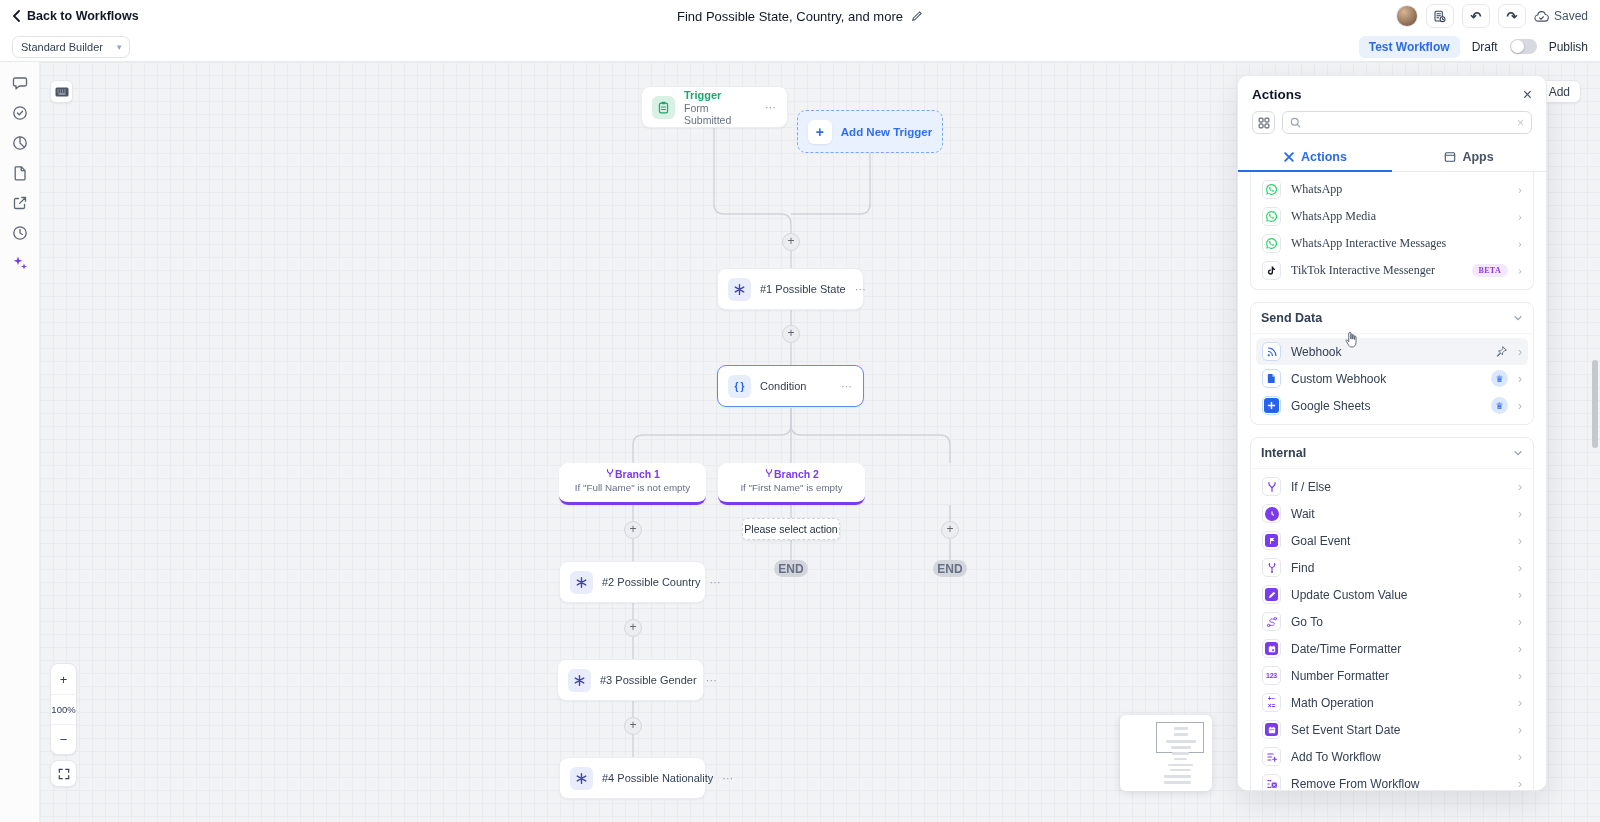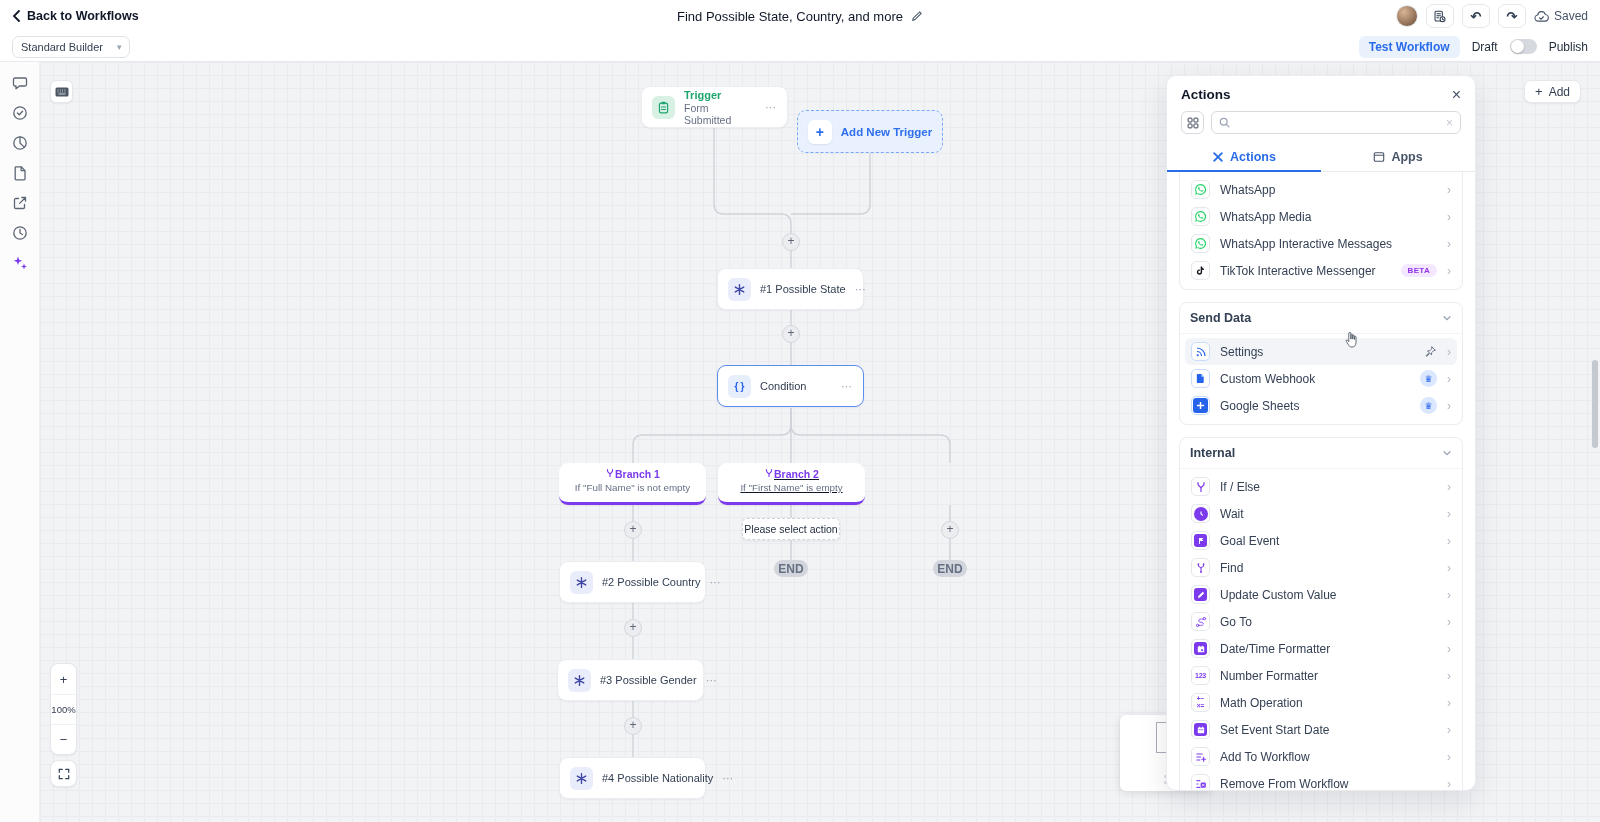--- a/index.html
+++ b/index.html
@@ -81,36 +81,36 @@
   .zoom-box .zcell { height:30px; display:flex; align-items:center; justify-content:center; font-size:13px; color:#344054; cursor:pointer; border-top:1px solid #f0f1f3; }
   .zoom-box .zcell:first-child { border-top:none; }
   .zoom-box .zlevel { font-size:9.5px; color:#344054; cursor:default; }
   .fs-btn { position:absolute; left:10px; top:698px; width:27px; height:27px; background:#fff; border:1px solid #e5e7eb; border-radius:8px; box-shadow:0 1px 2px rgba(16,24,40,.06); display:flex; align-items:center; justify-content:center; cursor:pointer; }
 
   .minimap { position:absolute; left:1080px; top:653px; width:92px; height:76px; background:#fff; border-radius:6px; box-shadow:0 2px 8px rgba(16,24,40,.12); }
   .mm-view { position:absolute; left:36px; top:7px; width:48px; height:31px; border:1px solid #a9afb9; }
   .mm-bar { position:absolute; background:#dcdfe4; border-radius:1px; }
 
   
-  .panel { position:absolute; left:1166px; top:75px; width:310px; height:716px; background:#fff; border:1px solid #e9ebef; border-radius:10px; box-shadow:0 10px 30px rgba(16,24,40,.10); z-index:40; overflow:hidden; }
+  .panel { position:absolute; left:1237px; top:75px; width:310px; height:716px; background:#fff; border:1px solid #e9ebef; border-radius:10px; box-shadow:0 10px 30px rgba(16,24,40,.10); z-index:40; overflow:hidden; }
   .p-head { display:flex; align-items:center; justify-content:space-between; padding:11px 14px 6px; }
   .p-title { font-size:13.5px; font-weight:700; color:#101828; }
   .p-close { font-size:16px; color:#475467; cursor:pointer; line-height:14px; }
   .p-search { display:flex; align-items:center; gap:7px; padding:3px 14px 8px; }
   .grid-btn { width:23px; height:23px; border:1px solid #d7dbe0; border-radius:6px; display:flex; align-items:center; justify-content:center; cursor:pointer; background:#fff; flex:none; }
   .search-box { flex:1; height:23px; border:1px solid #d7dbe0; border-radius:6px; display:flex; align-items:center; padding:0 7px; gap:6px; }
   .search-box input { border:none; outline:none; flex:1; font-size:11px; font-family:inherit; color:#344054; background:transparent; }
   .search-clear { color:#c3c8cf; font-size:12px; cursor:pointer; }
   .p-tabs { display:flex; border-bottom:1px solid #e8eaee; }
   .p-tab { flex:1; display:flex; align-items:center; justify-content:center; gap:6px; font-size:12.5px; font-weight:600; color:#475467; padding:8px 0 7px; cursor:pointer; position:relative; }
   .p-tab.active { color:#2a6ce8; }
   .p-tab.active::after { content:""; position:absolute; left:0; right:0; bottom:-1px; height:2.5px; background:#2a6ce8; }
   .p-scroll { padding:0 12px 12px; }
   .sec { border:1px solid #eaecf0; border-radius:8px; margin-top:12px; background:#fff; }
-  .sec.cut-top { border-top:none; border-radius:0 0 8px 8px; margin-top:0; }
+  .sec.cut-top { border-top:none; border-radius:0 0 8px 8px; margin-top:0;font-family:Liberation Serif, serif; }
   .sec-head { display:flex; align-items:center; justify-content:space-between; padding:8px 10px; font-size:12.5px; font-weight:700; color:#344054; border-bottom:1px solid #f2f4f7; }
   .sec-head .chev-d { color:#98a2b3; }
   .sec-items { padding:4px 5px 5px; }
   .row { display:flex; align-items:center; gap:10px; height:27px; padding:0 6px; border-radius:6px; cursor:pointer; }
   .row.hovered { background:#f2f4f7; }
   .row .rlabel { font-size:12px; color:#344054; flex:1; white-space:nowrap; overflow:hidden; }
   .row .rchev { color:#b3b9c2; font-size:12px; }
   .ibox { width:19px; height:19px; border:1px solid #e4e7ec; border-radius:5px; background:#fff; display:flex; align-items:center; justify-content:center; flex:none; }
   .ibox.blue { border-color:#c9dcfc; }
   .gsq { width:13px; height:13px; border-radius:3px; background:#7c3aed; color:#fff; display:flex; align-items:center; justify-content:center; font-size:7px; }
@@ -287,21 +287,21 @@
 
   <div class="branch" style="left:519px; top:401px;">
     <div class="bt">
         <svg width="10" height="10" viewBox="0 0 16 16" fill="none" stroke="#7c3aed" stroke-width="1.8" stroke-linecap="round">
           <path d="M4 2.5v2c0 3 4 3 4 6v3M12 2.5v2c0 3-4 3-4 6"></path>
         </svg>
         <span>Branch 1</span>
       </div>
     <div class="bs">If "Full Name" is not empty</div>
   </div>
-  <div class="branch" style="left:678px; top:401px;text-decoration:underline;">
+  <div class="branch" style="left:678px; top:401px;">
     <div class="bt">
         <svg width="10" height="10" viewBox="0 0 16 16" fill="none" stroke="#7c3aed" stroke-width="1.8" stroke-linecap="round">
           <path d="M4 2.5v2c0 3 4 3 4 6v3M12 2.5v2c0 3-4 3-4 6"></path>
         </svg>
         <span>Branch 2</span>
       </div>
     <div class="bs">If "First Name" is empty</div>
   </div>
 
   <div class="sel-tip">Please select action</div>
@@ -464,21 +464,21 @@
           </svg>
       </div>
       <div class="sec-items">
         <div class="row hovered">
           <span class="ibox blue">
               <svg width="12" height="12" viewBox="0 0 24 24">
                 <path fill="none" stroke="#2563eb" stroke-width="2.4" d="M4 11a9 9 0 0 1 9 9M4 4a16 16 0 0 1 16 16"></path>
                 <circle cx="5.5" cy="18.5" r="2.2" fill="#2563eb"></circle>
               </svg>
             </span>
-          <span class="rlabel">Settings</span>
+          <span class="rlabel">Webhook</span>
           <svg width="13" height="13" viewBox="0 0 16 16" fill="none" stroke="#667085" stroke-width="1.2" stroke-linejoin="round">
               <path d="M9.5 2l4.5 4.5-2.2.5-2.3 2.3-.3 2.9-2.1-2.1L3.3 14l-.8-.8 3.9-3.8L4.3 7.3l2.9-.3L9.5 4.7z"></path>
             </svg>
           <span class="rchev">›</span>
         </div>
         <div class="row">
           <span class="ibox blue">
               <svg width="11" height="11" viewBox="0 0 24 24">
                 <path fill="#2563eb" d="M6 2h8l5 5v13a2 2 0 0 1-2 2H6a2 2 0 0 1-2-2V4a2 2 0 0 1 2-2z"></path>
                 <path fill="#bfdbfe" d="M14 2v6h6z"></path>

